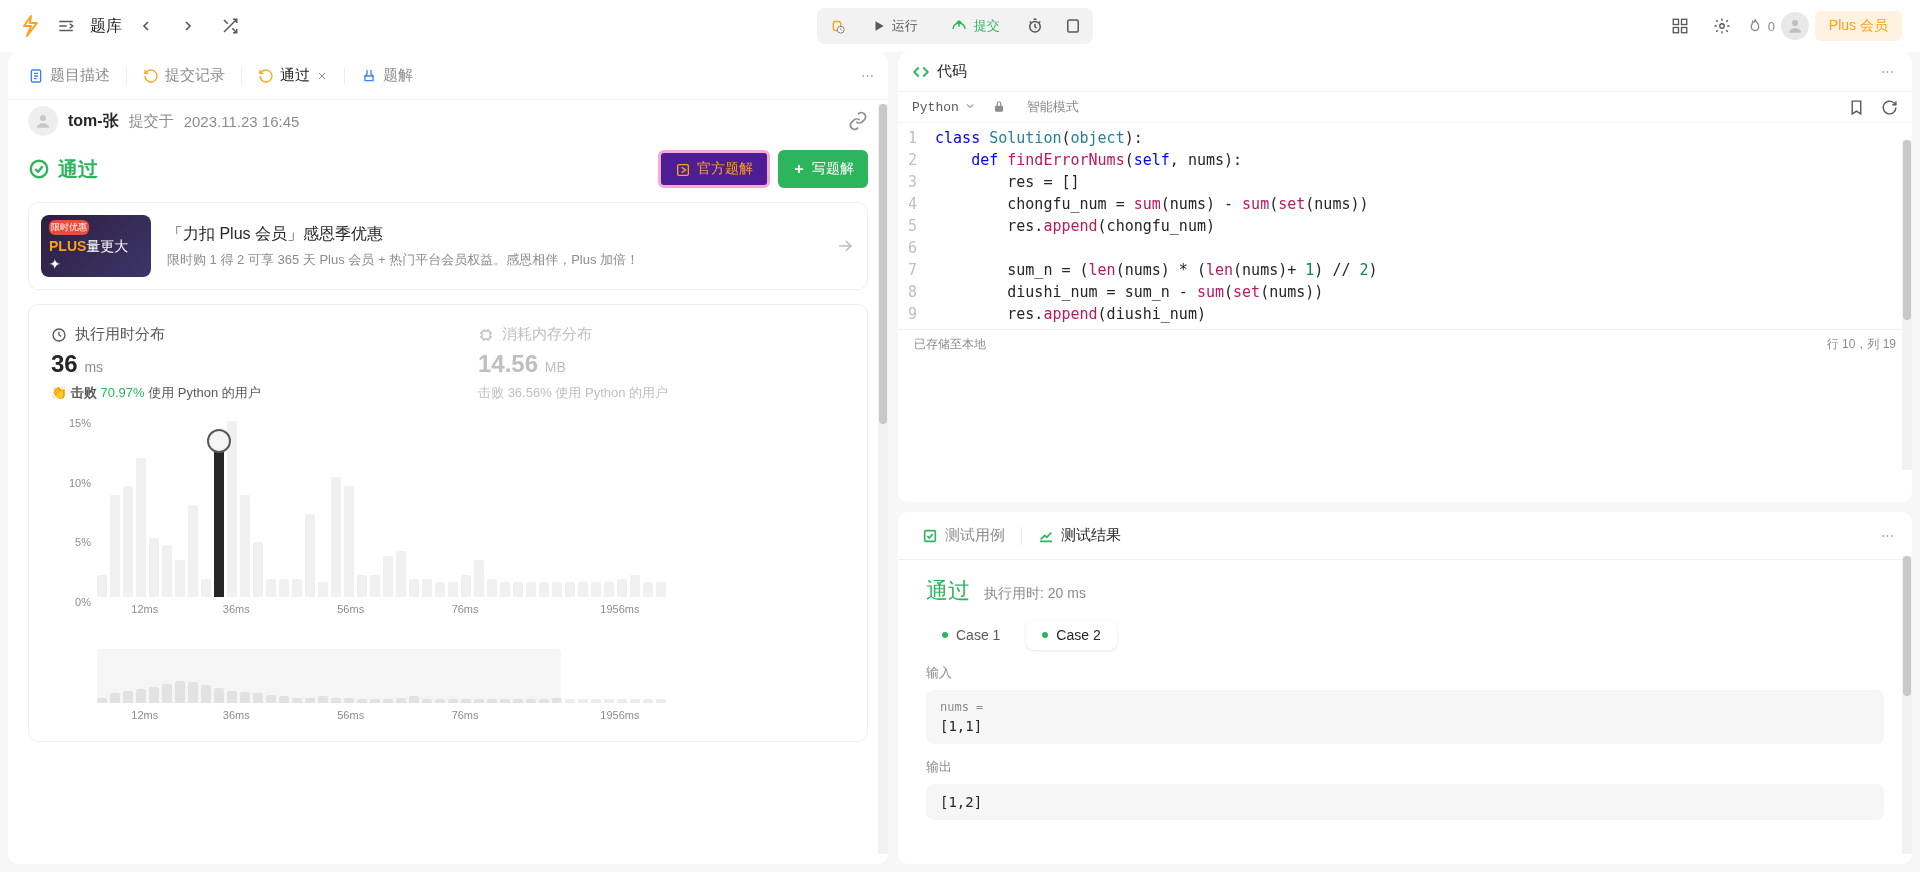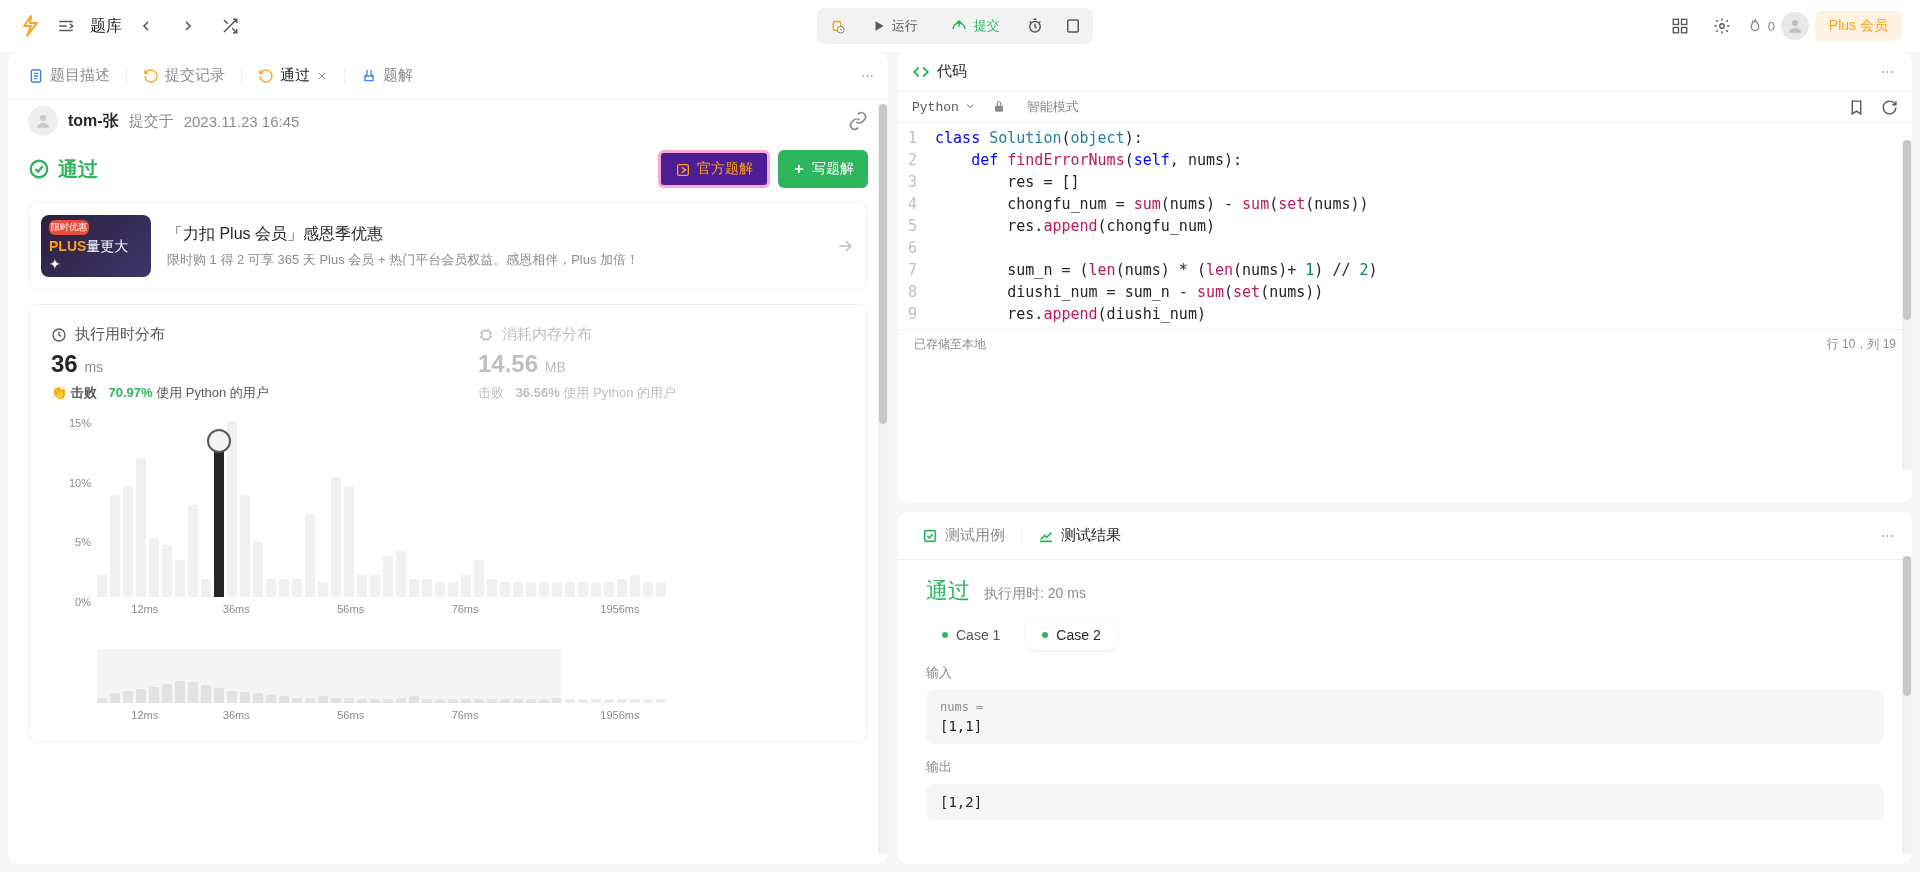--- a/index.html
+++ b/index.html
@@ -61,21 +61,21 @@
 .promo .ptext .s{ font-size:13px; color:#8c8c8c;}
 .promo .arrow{ margin-left:auto; color:#bfbfbf;}
 .stats-card{ border:1px solid #eee; border-radius:10px; display:flex; padding:20px 22px; gap:60px;}
 .stats-col{ display:flex; flex-direction:column; gap:6px;}
 .stats-col.dim{ color:#bfbfbf;}
 .sc-h{ display:flex; align-items:center; gap:8px; font-size:15px; color:#595959;}
 .sc-h.dim{ color:#bfbfbf;}
 .sc-val{ font-size:24px; font-weight:600;}
 .sc-val .unit{ font-size:14px; font-weight:400; color:#8c8c8c;}
 .sc-beat{ font-size:13px; color:#595959;}
-.sc-beat .pct{ color:#2db55d; font-weight:700;margin-left:8px;}
+.sc-beat .pct{ color:#2db55d; font-weight:400;}
 .sc-beat.dim,.sc-beat.dim .pct{ color:#bfbfbf;}
 
 .chart-wrap{ position:relative; height:220px; padding-left:46px;}
 .chart-axis{ position:absolute; left:0; top:5px; bottom:24px; width:40px; display:flex; flex-direction:column; justify-content:space-between; text-align:right; font-size:11px; color:#8c8c8c;}
 .chart-bars{ display:flex; align-items:flex-end; height:185px; gap:3px; border-top:1px solid transparent; position:relative;}
 .bar{ width:10px; background:#f0f0f0; border-radius:2px 2px 0 0;}
 .bar.active{ background:#262626;}
 .marker{ position:absolute; width:24px; height:24px; border:2px solid #595959; border-radius:50%; background:#f5f5f5; transform:translate(-50%,0);}
 .chart-xlabels{ display:flex; font-size:11px; color:#8c8c8c; padding-top:6px; position:relative; height:18px;}
 .chart-xlabels span{ position:absolute;}

